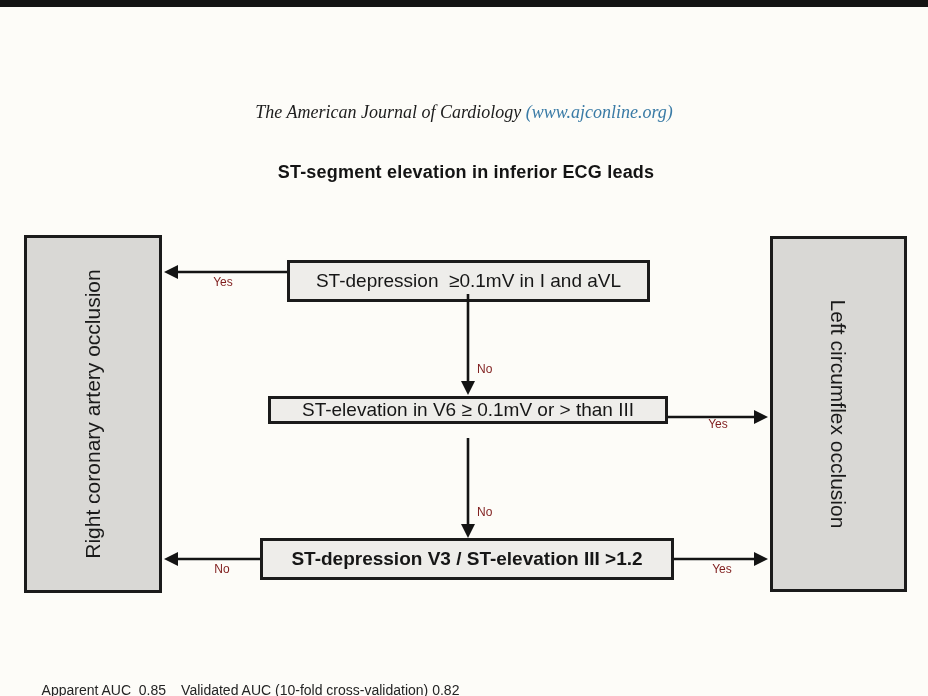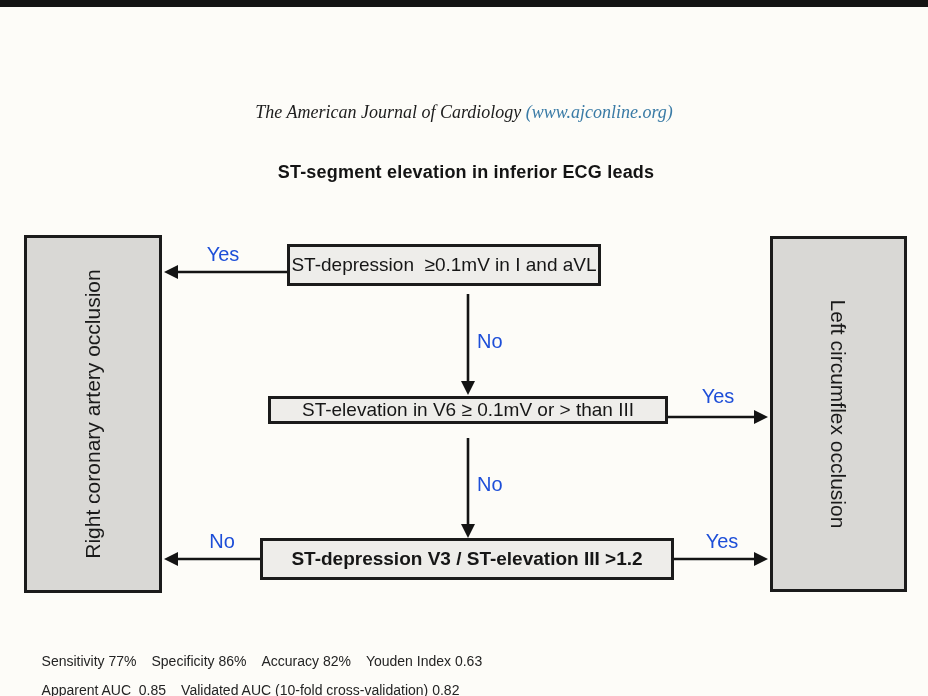--- a/index.html
+++ b/index.html
@@ -46,32 +46,33 @@
   #outcome-left .outcome-text  { transform: rotate(-90deg); }
   #outcome-right .outcome-text { transform: rotate(90deg); }
   .decision-box {
     position: absolute;
     background: #eeedea;
     border: 3px solid #1b1b1b;
     display: flex; align-items: center; justify-content: center;
     font-size: 19px; color: #161616;
     white-space: pre;
   }
-  #decision-1 { left: 287px; top: 244px; width: 314px; height: 42px; }
+  #decision-1 { left: 287px; top: 260px; width: 363px; height: 42px; }
   #decision-2 { left: 268px; top: 396px; width: 400px; height: 28px; }
   #decision-3 { left: 260px; top: 538px; width: 414px; height: 42px; font-weight: bold; }
   .arrow-layer {
     position: absolute; left: 0; top: 0;
     width: 928px; height: 696px;
     pointer-events: none;
   }
   .branch-label {
     position: absolute;
-    font-size: 20px; color: #1d4ed8;
+    font-size: 12px; color: #7f1d1d;
     text-align: center;
+    margin-top: 32px;
   }
   #label-d1-yes { left: 190px; top: 243px; width: 66px; }
   #label-d1-no  { left: 477px; top: 330px; width: 50px; text-align: left; }
   #label-d2-yes { left: 686px; top: 385px; width: 64px; }
   #label-d2-no  { left: 477px; top: 473px; width: 50px; text-align: left; }
   #label-d3-no  { left: 191px; top: 530px; width: 62px; }
   #label-d3-yes { left: 690px; top: 530px; width: 64px; }
   .stats {
     position: absolute; left: 26px;
     font-size: 14px; color: #242424;
@@ -141,20 +142,17 @@
     </g>
   </svg>
 
   <div class="branch-label" id="label-d1-yes">Yes</div>
   <div class="branch-label" id="label-d1-no">No</div>
   <div class="branch-label" id="label-d2-yes">Yes</div>
   <div class="branch-label" id="label-d2-no">No</div>
   <div class="branch-label" id="label-d3-no">No</div>
   <div class="branch-label" id="label-d3-yes">Yes</div>
 
-  <div class="stats" id="stats-line-1">
-    <span>Sensitivity 77%</span><span>Specificity 86%</span><span>Accuracy 82%</span><span>Youden Index 0.63</span>
-  </div>
   <div class="stats" id="stats-line-2">
     <span>Apparent AUC  0.85</span><span>Validated AUC (10-fold cross-validation) 0.82</span>
   </div>
 
 </div>
 
 </body></html>

